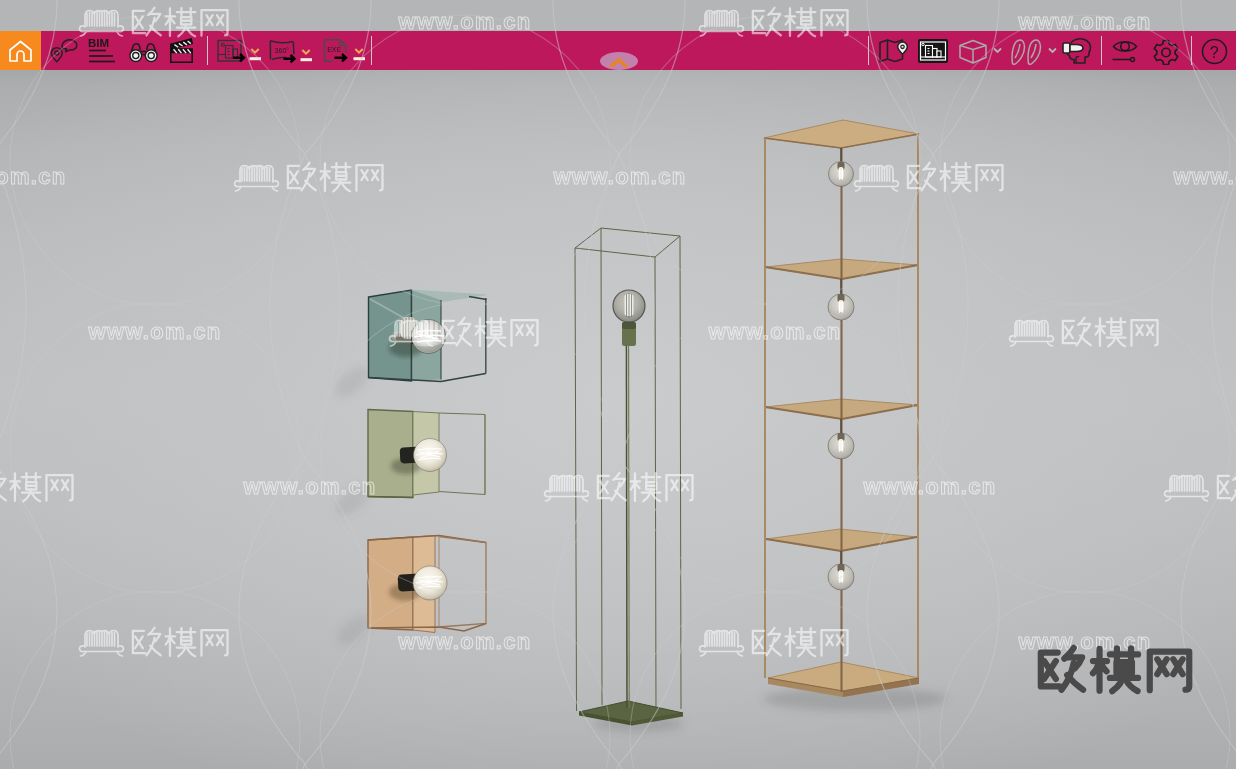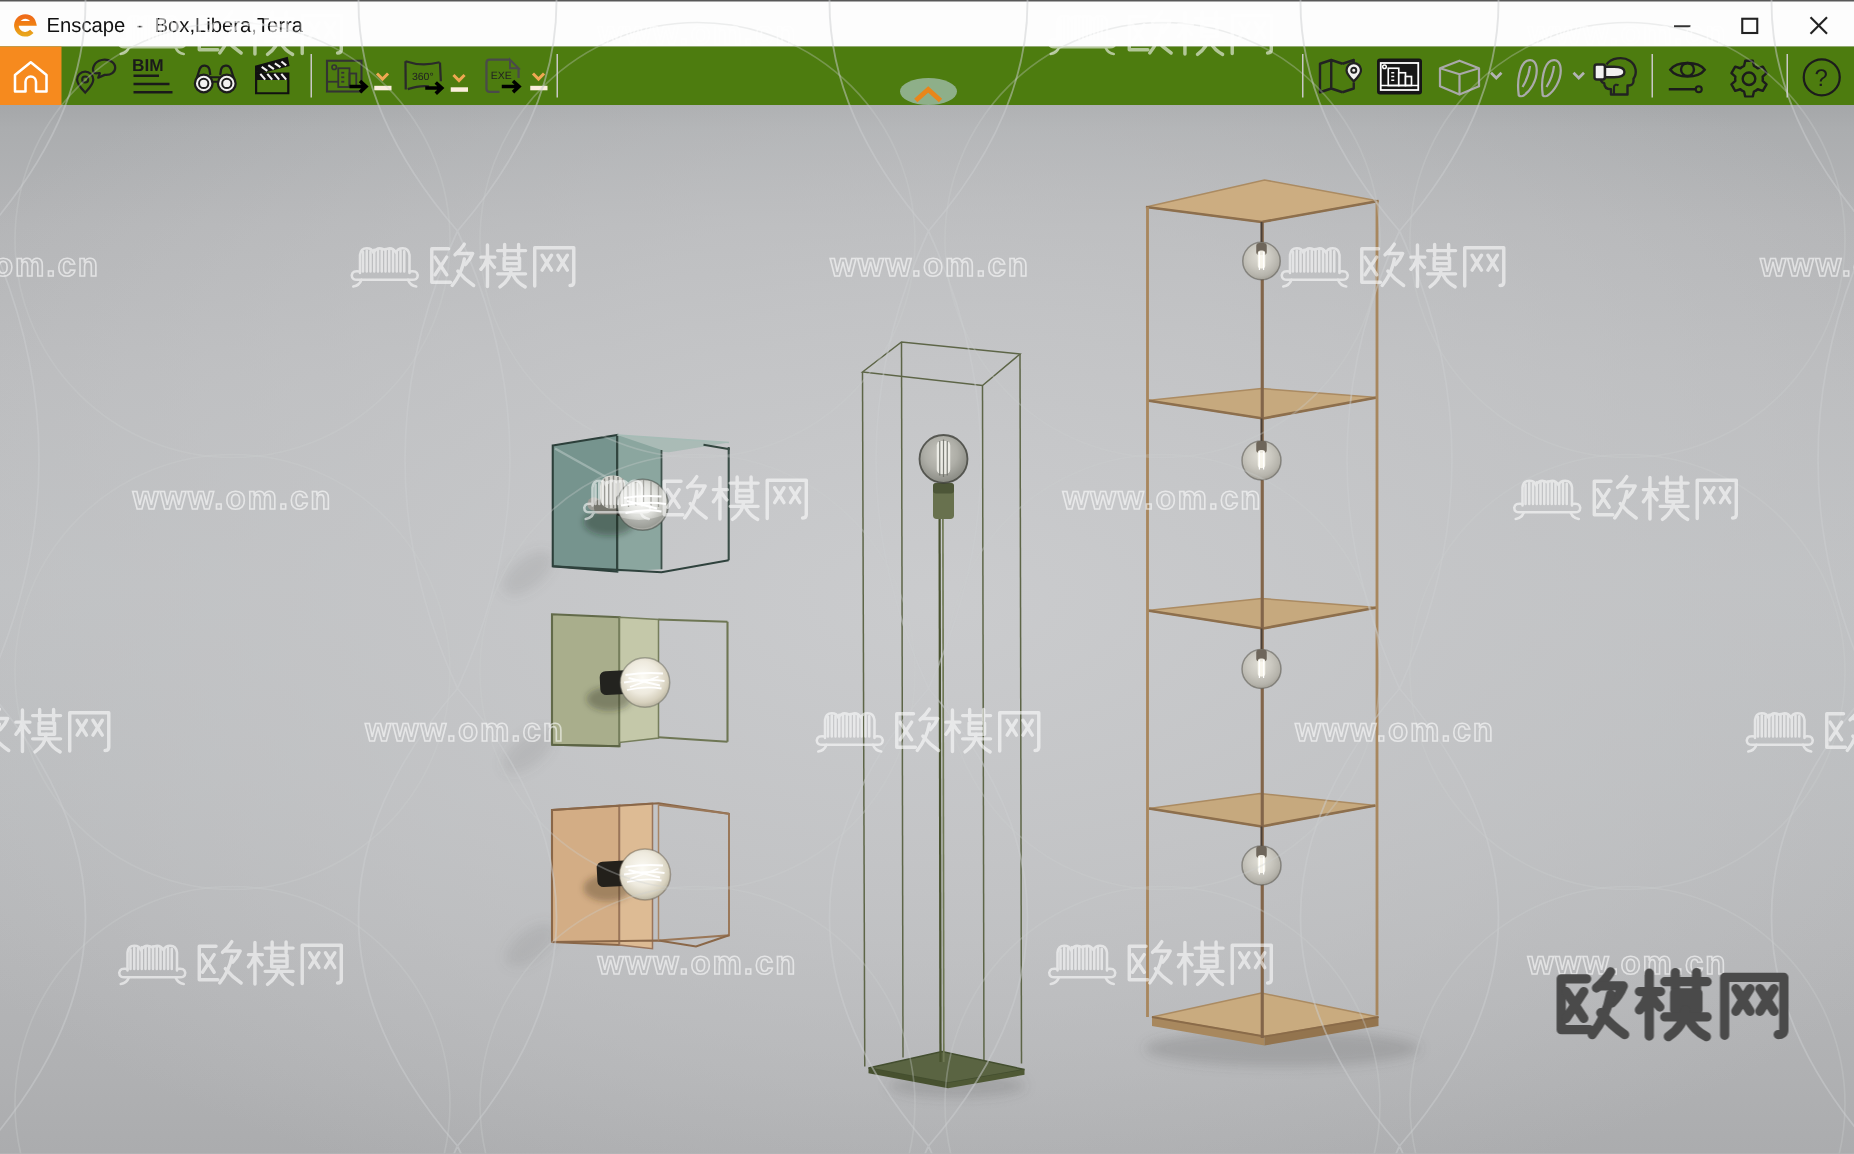--- a/index.html
+++ b/index.html
@@ -1,19 +1,19 @@
 <!DOCTYPE html>
 <html><head>
 <meta charset="utf-8">
 <style>
 html,body{margin:0;padding:0;width:1236px;height:769px;overflow:hidden;font-family:"Liberation Sans",sans-serif;background:#b4b5b7;}
 #stage{position:relative;width:1236px;height:769px;overflow:hidden;}
 #titlebar{position:absolute;left:0;top:0;width:1236px;height:31px;background:#fdfdfd;border-top:1px solid #585858;box-sizing:border-box;}
 #titletext{position:absolute;left:31px;top:8px;font-size:13.5px;color:#111;}
-#toolbar{position:absolute;left:0;top:31px;width:1236px;height:39px;background:#4d7c0f;}
+#toolbar{position:absolute;left:0;top:31px;width:1236px;height:39px;background:#be185d;}
 #homebtn{position:absolute;left:0;top:0;width:41px;height:39px;background:#f68a1e;}
 #viewport{position:absolute;left:0;top:70px;width:1236px;height:699px;
 background:
 radial-gradient(ellipse 800px 430px at 625px 330px, rgba(203,204,206,0.95) 0%, rgba(197,198,200,0.8) 45%, rgba(190,191,193,0) 100%),
 linear-gradient(180deg,#a5a7a9 0px,#abadaf 16px,#b4b5b7 80px,#babbbd 180px,#bec0c2 320px,#babcbe 450px,#b5b6b8 560px,#b0b1b3 640px,#abacae 699px);}
 .sep{position:absolute;top:5px;width:1px;height:29px;background:#c9c8c7;}
 svg{display:block;}
 .icon{position:absolute;}
 </style>
 </head>
@@ -207,39 +207,20 @@
       <g>
         <line x1="841" y1="551" x2="841" y2="564" stroke="#4a4038" stroke-width="1.2"></line>
         <circle cx="841" cy="577" r="13" fill="url(#bulbGlass2)" stroke="rgba(90,88,80,0.55)" stroke-width="1"></circle>
         <rect x="837.5" y="564" width="7" height="8" rx="2" fill="#6e665b"></rect>
         <rect x="838.5" y="570" width="5" height="12" rx="2" fill="rgba(252,249,240,0.9)"></rect>
           <line x1="839.6" y1="571" x2="839.6" y2="583" stroke="#fff" stroke-width="0.8"></line>
           <line x1="842.4" y1="571" x2="842.4" y2="583" stroke="#fff" stroke-width="0.8"></line>
       </g>
     </g>
   </svg>
-  <div id="titlebar">
-    <svg class="icon" style="left:8px;top:5px;" width="18" height="20" viewBox="0 0 18 20">
-      <defs>
-          <linearGradient id="elogo" x1="0" y1="0" x2="0" y2="1">
-            <stop offset="0" stop-color="#ef6c1a"></stop>
-            <stop offset="0.55" stop-color="#f08511"></stop>
-            <stop offset="1" stop-color="#e8a51d"></stop>
-          </linearGradient>
-        </defs>
-      <path d="M3.2 9.6 L14.6 9.6 A5.9 5.9 0 1 0 13.2 14.9" fill="none" stroke="url(#elogo)" stroke-width="3.1"></path>
-    </svg>
-    <div id="titletext">Enscape&nbsp; -&nbsp; Box,Libera,Terra</div>
-    <svg class="icon" style="left:1108px;top:4px;" width="120" height="24" viewBox="0 0 120 24">
-      <line x1="8" y1="12.5" x2="19" y2="12.5" stroke="#333" stroke-width="1.3"></line>
-      <rect x="53.5" y="7.5" width="10" height="9.5" fill="none" stroke="#222" stroke-width="1.4"></rect>
-      <line x1="99" y1="6.5" x2="110" y2="17.5" stroke="#222" stroke-width="1.4"></line>
-      <line x1="110" y1="6.5" x2="99" y2="17.5" stroke="#222" stroke-width="1.4"></line>
-    </svg>
-  </div>
   <div id="toolbar">
     <div id="homebtn">
       <svg class="icon" style="left:8px;top:8px;" width="25" height="24" viewBox="0 0 25 24">
         <path d="M2 11 L12.5 2.5 L23 11 L23 22 L16 22 L16 15.5 A3.5 3.5 0 0 0 9 15.5 L9 22 L2 22 Z" fill="none" stroke="#fff" stroke-width="1.7" stroke-linejoin="round"></path>
       </svg>
     </div>
     <svg class="icon" style="left:49px;top:7px;" width="32" height="26" viewBox="0 0 32 26">
       <path d="M7.8 9.8 a5.4 5.4 0 0 1 5.4 5.4 c0 3.2 -3.9 6.9 -5.4 8.5 c-1.5 -1.6 -5.4 -5.3 -5.4 -8.5 a5.4 5.4 0 0 1 5.4 -5.4 Z" fill="none" stroke="#222" stroke-width="1.5"></path>
       <circle cx="7.8" cy="15" r="2" fill="none" stroke="#222" stroke-width="1.4"></circle>
       <path d="M13.8 10.5 C12 8.2 13.5 3 18.8 2 C24 1.1 27.8 3.9 27.8 7.2 C27.8 10 25 12.4 20.8 11.9 L16.5 13.8 L17.6 10.8 C16.1 10.6 14.6 11.3 13.8 10.5 Z" fill="none" stroke="#222" stroke-width="1.5" stroke-linejoin="round"></path>

